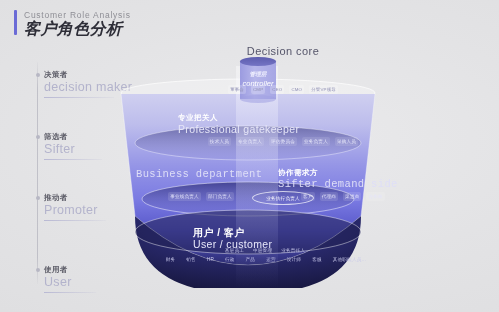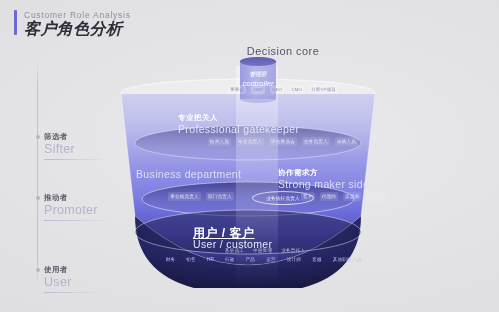--- a/index.html
+++ b/index.html
@@ -127,56 +127,62 @@
   #t1tags { left: 178px; top: 137px; width: 210px; }
   #t1tags .tag { color: #e8e8fa; background: rgba(255,255,255,.10); }
 
   #t0tags { left: 198px; top: 85px; width: 170px; }
   #t0tags .tag { color: #8e8eb4; background: rgba(255,255,255,.22); font-size: 4.4px; }
 
   
   #t2a { left: 136px; top: 168px; width: 130px; }
   #t2b { left: 278px; top: 168px; width: 130px; }
   #t2a .cn, #t2b .cn { color: #ffffff; }
-  #t2a .en, #t2b .en { color: #dedef7; }
+  #t2a .en, #t2b .en { color: #dedef7; font-family: Liberation Mono, monospace; }
   #t2atags { left: 132px; top: 192px; width: 138px; }
   #t2btags { left: 280px; top: 192px; width: 126px; }
   #t2atags .tag, #t2btags .tag { color: #e4e4fa; background: rgba(255,255,255,.12); }
   .pill-hl {
     position: absolute; left: 252px; top: 191px;
     width: 62px; height: 14px;
     border: 1px solid rgba(255,255,255,.72);
     border-radius: 50%;
     display: flex; align-items: center; justify-content: center;
   }
   .pill-hl span { font-size: 4.6px; color: #ffffff; letter-spacing: .2px; }
 
   
   #t3 { left: 193px; top: 228px; width: 110px; }
-  #t3 .cn { color: #ffffff; font-size: 12px; text-decoration: underline; }
+  #t3 .cn { color: #ffffff; font-size: 10px; }
   #t3 .en { color: #e8e8fb; }
   #t3tags1 { left: 210px; top: 246px; width: 110px; }
   #t3tags2 { left: 160px; top: 255px; width: 212px; gap: 7px; }
   #t3tags1 .tag, #t3tags2 .tag { color: #c8c8ea; background: transparent; }
 </style>
 </head>
 <body>
 
 <div id="stage">
 
   <div id="header">
     <div class="accent"></div>
     <div class="txt">
       <div class="en">Customer Role Analysis</div>
       <div class="cn">客户角色分析</div>
     </div>
   </div>
 
   <div id="axis"></div>
 
+  <div class="lvl" id="lvl0">
+    <div class="dot"></div>
+    <div class="cn">决策者</div>
+    <div class="en">decision maker</div>
+    <div class="rule"></div>
+  </div>
   <div class="lvl" id="lvl1">
     <div class="dot"></div>
     <div class="cn">筛选者</div>
     <div class="en">Sifter</div>
     <div class="rule"></div>
   </div>
   <div class="lvl" id="lvl2">
     <div class="dot"></div>
     <div class="cn">推动者</div>
     <div class="en">Promoter</div>
@@ -275,21 +281,21 @@
   <div class="tags" id="t2atags">
     <span class="tag">事业线负责人</span>
     <span class="tag">部门负责人</span>
   </div>
   <div class="pill-hl">
     <span>业务执行负责人</span>
   </div>
 
   <div class="tier" id="t2b">
     <div class="cn">协作需求方</div>
-    <div class="en">Strong maker side</div>
+    <div class="en">Sifter demand side</div>
   </div>
   <div class="tags" id="t2btags">
     <span class="tag">客户</span>
     <span class="tag">代理商</span>
     <span class="tag">渠道商</span>
     <span class="tag">合作商</span>
   </div>
 
   <div class="tier" id="t3">
     <div class="cn">用户 / 客户</div>

